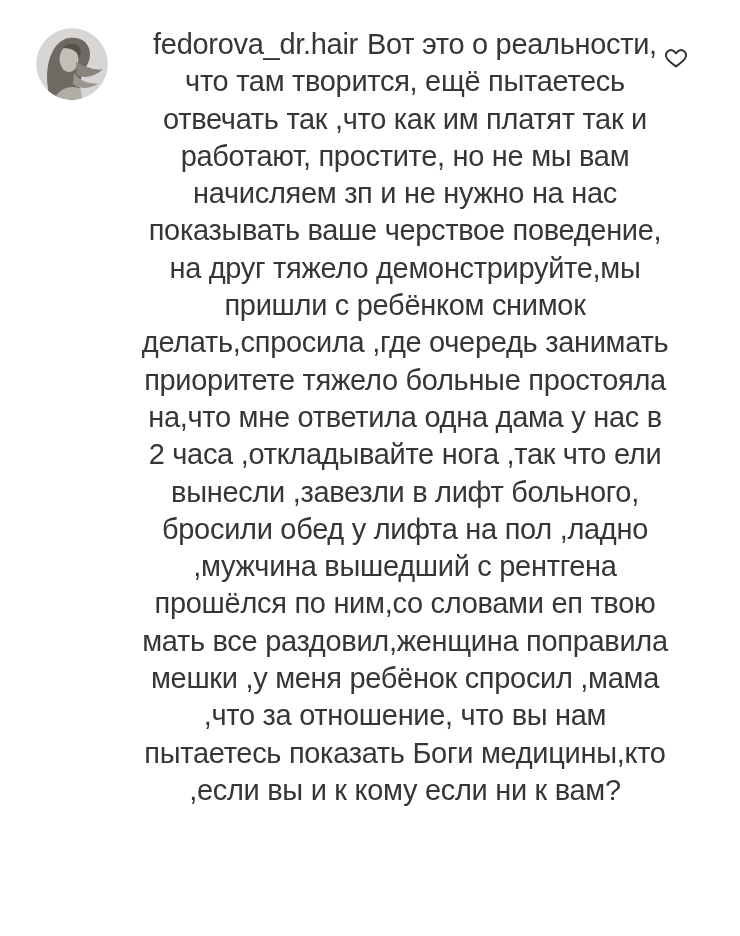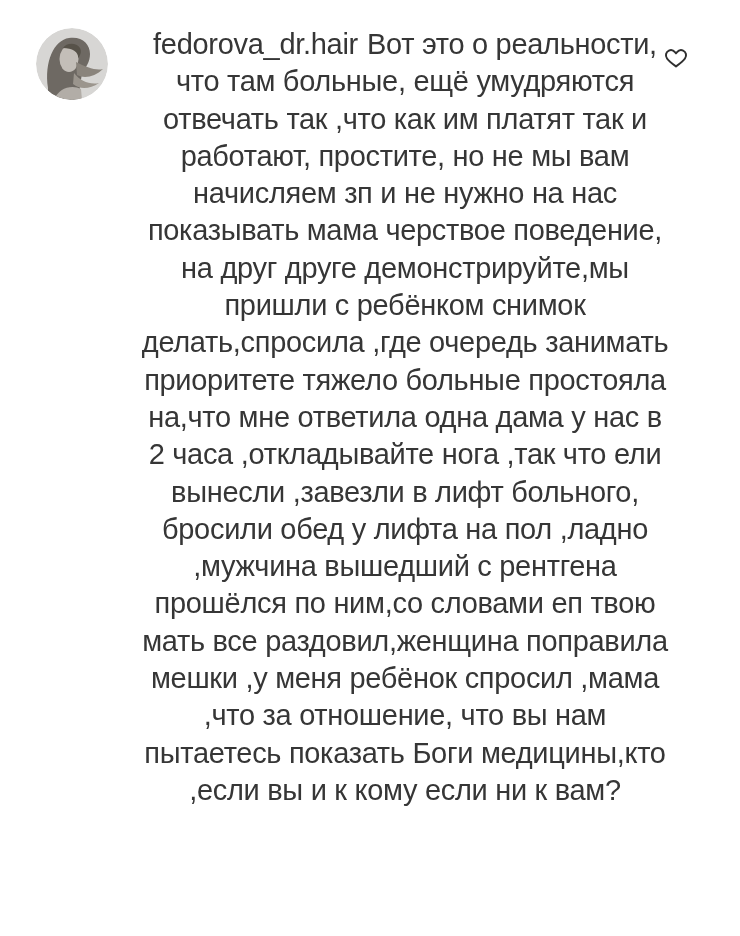--- a/index.html
+++ b/index.html
@@ -92,26 +92,26 @@
         <path d="M18 72 C22 60 36 56 45 61 L46 72 Z" fill="#b2ada7"></path>
       </g>
     </svg>
   </div>
 
   <div class="comment-body">
     <div class="line">
       <span class="username">fedorova_dr.hair</span><span>Вот это о реальности,</span>
     </div>
     <div>
-        <div class="line">что там больные, ещё умудряются</div>
+        <div class="line">что там творится, ещё пытаетесь</div>
         <div class="line">отвечать так ,что как им платят так и</div>
         <div class="line">работают, простите, но не мы вам</div>
         <div class="line">начисляем зп и не нужно на нас</div>
-        <div class="line">показывать мама черствое поведение,</div>
-        <div class="line">на друг друге демонстрируйте,мы</div>
+        <div class="line">показывать ваше черствое поведение,</div>
+        <div class="line">на друг тяжело демонстрируйте,мы</div>
         <div class="line">пришли с ребёнком снимок</div>
         <div class="line">делать,спросила ,где очередь занимать</div>
         <div class="line">приоритете тяжело больные простояла</div>
         <div class="line">на,что мне ответила одна дама у нас в</div>
         <div class="line">2 часа ,откладывайте нога ,так что ели</div>
         <div class="line">вынесли ,завезли в лифт больного,</div>
         <div class="line">бросили обед у лифта на пол ,ладно</div>
         <div class="line">,мужчина вышедший с рентгена</div>
         <div class="line">прошёлся по ним,со словами еп твою</div>
         <div class="line">мать все раздовил,женщина поправила</div>

